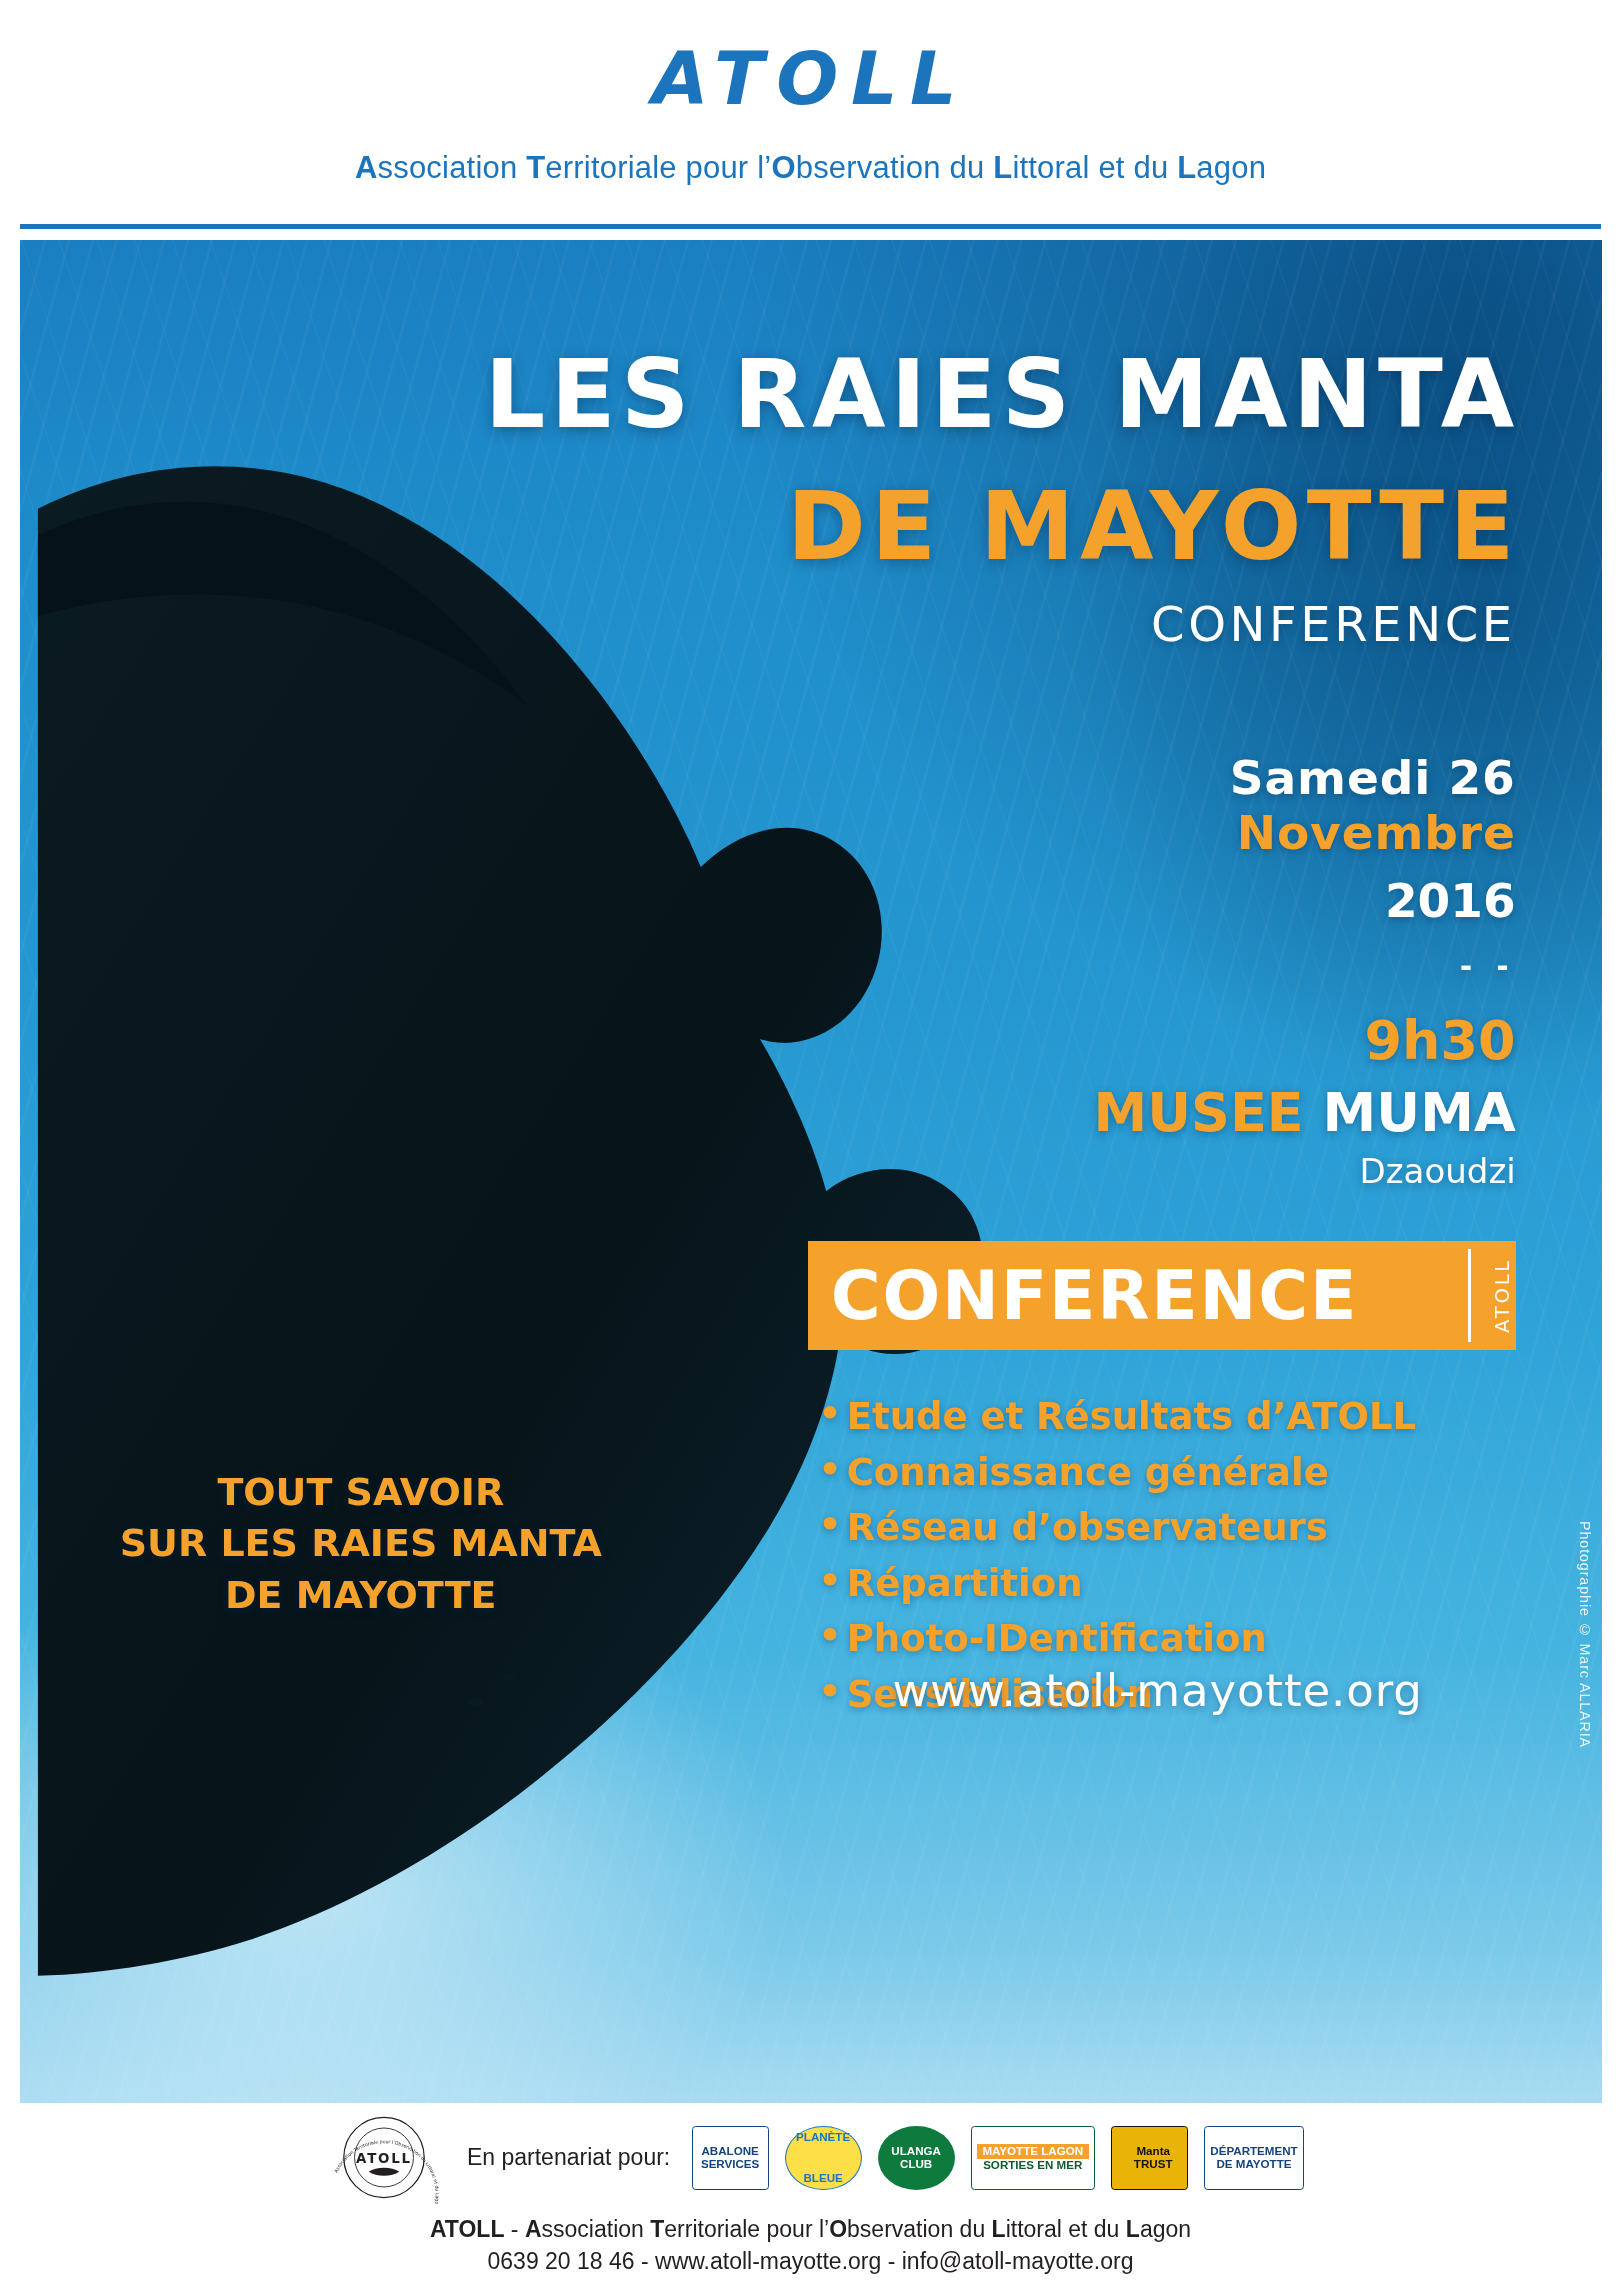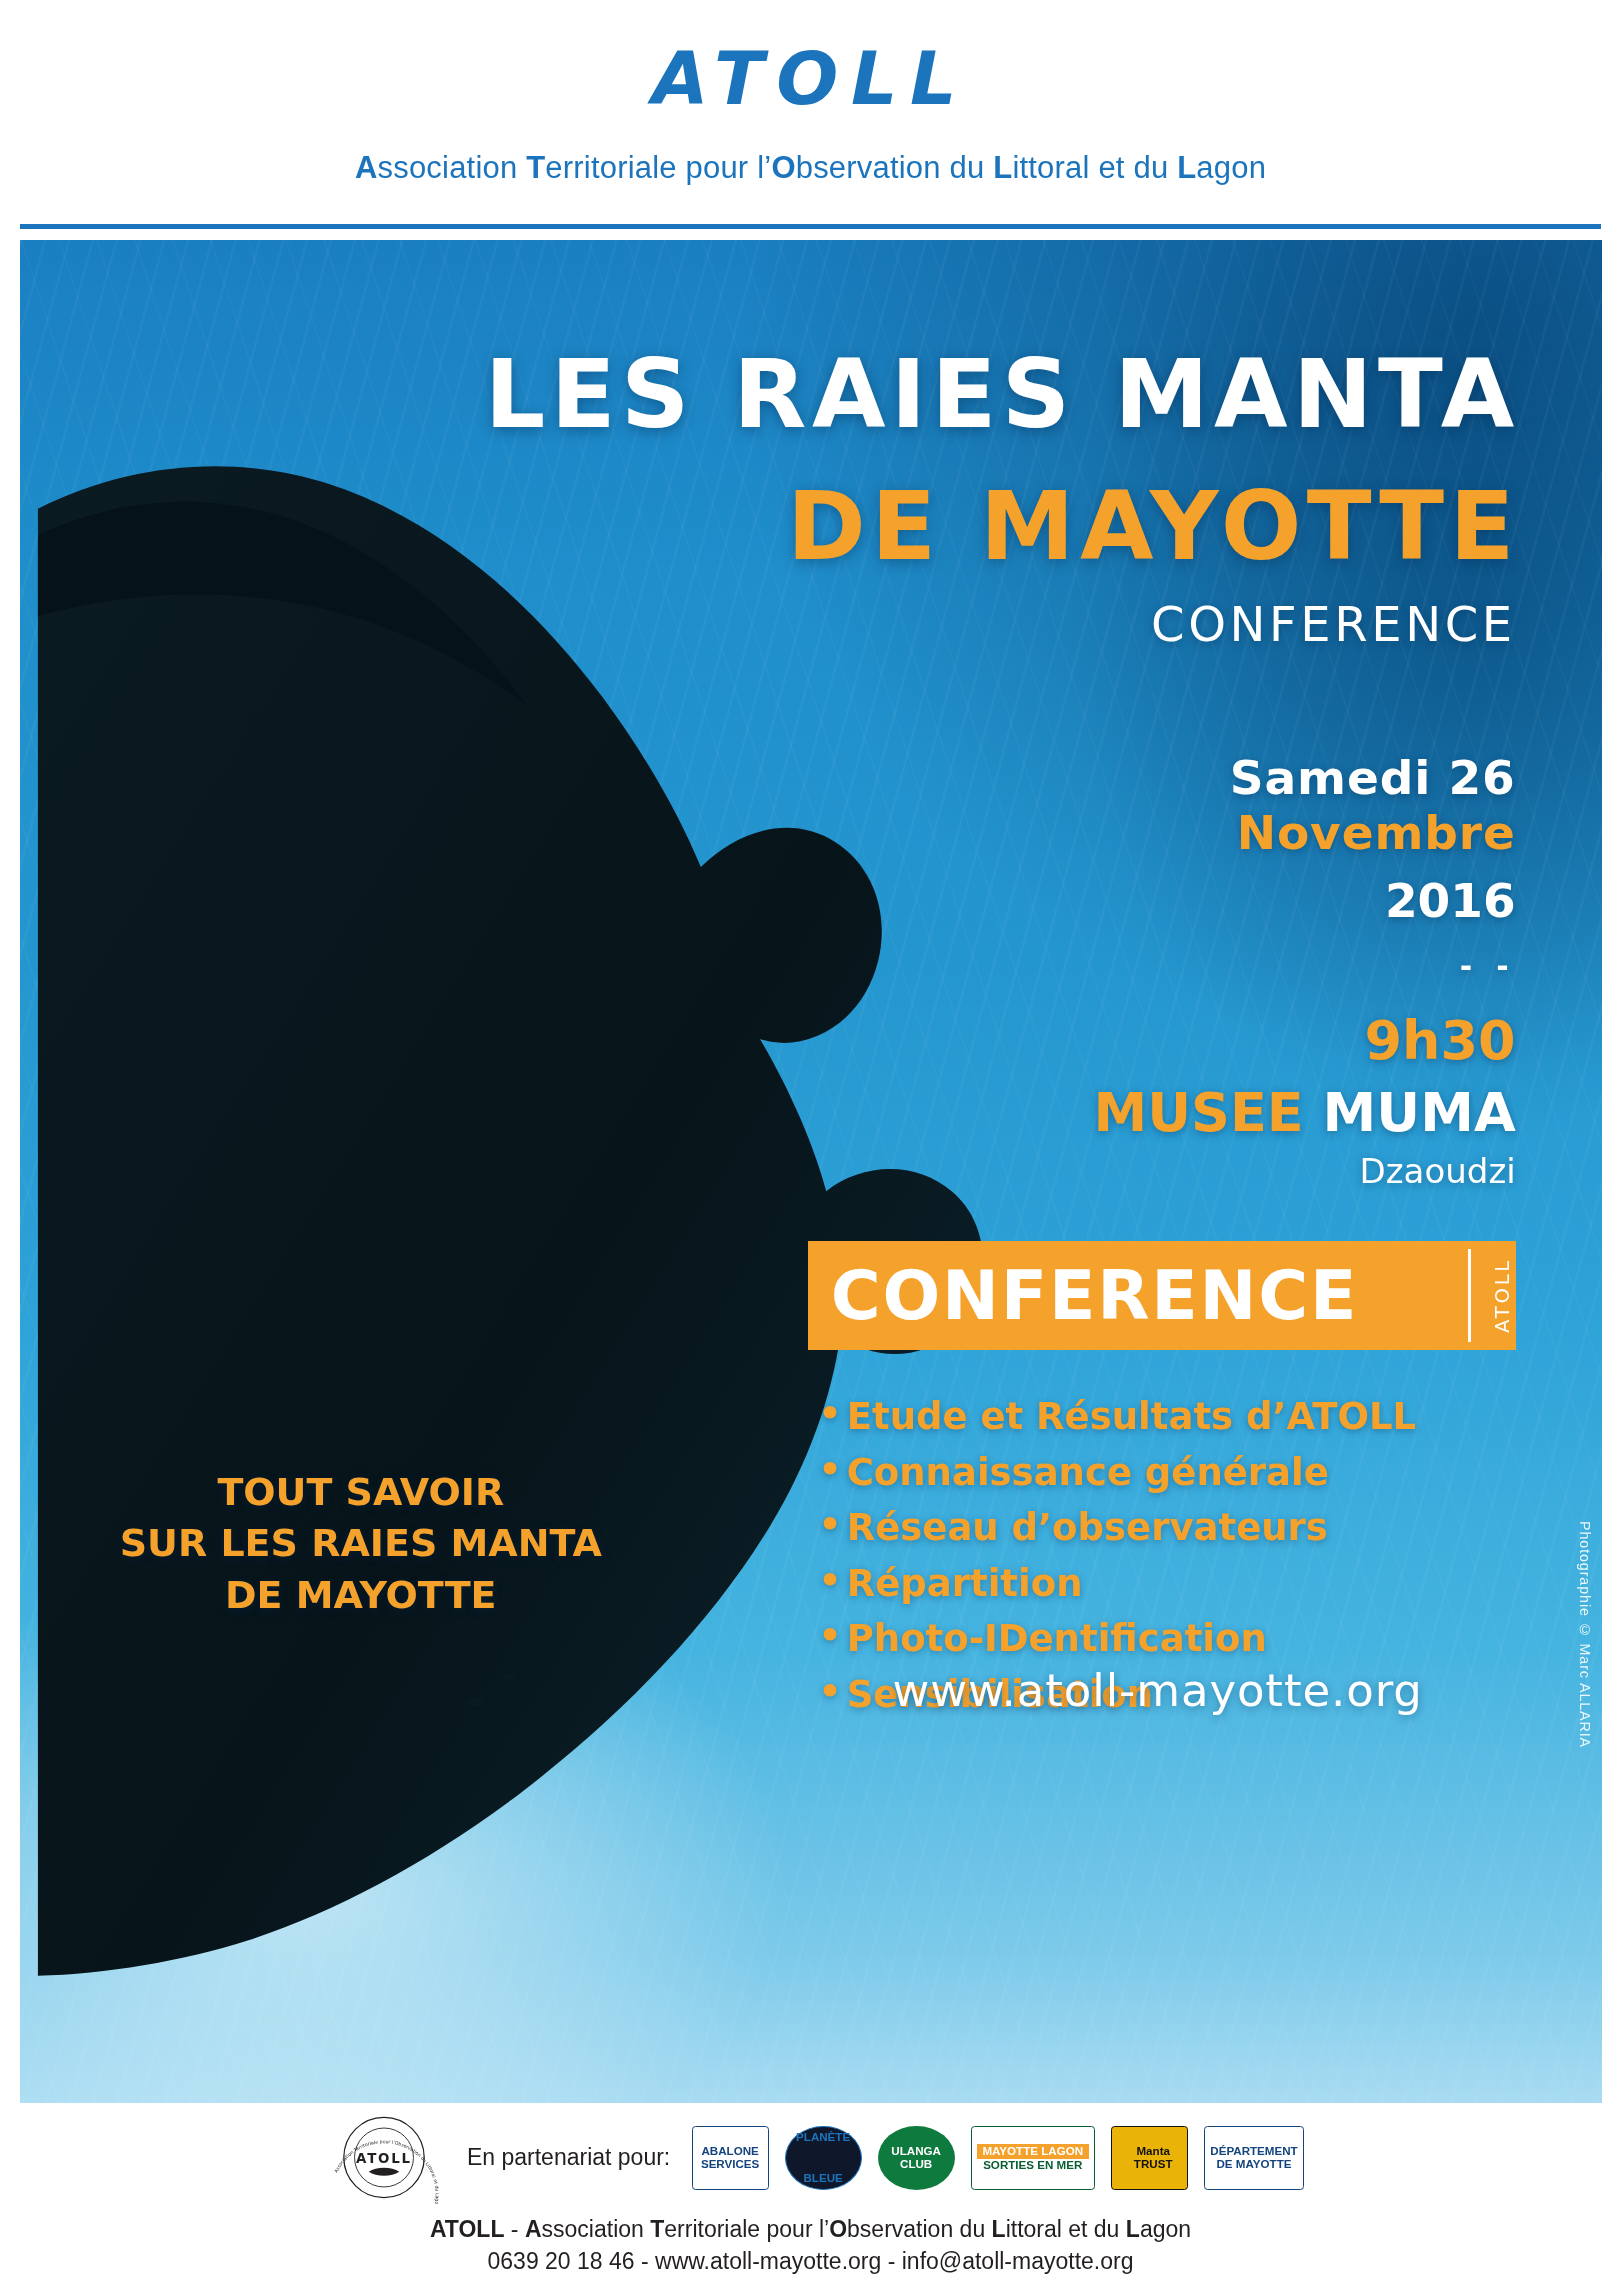--- a/index.html
+++ b/index.html
@@ -329,21 +329,21 @@
     align-items: center;
     justify-content: center;
     font-size: 11.6px;
     font-weight: bold;
     line-height: 1.1;
     text-align: center;
     padding: 2.7px 5.4px;
     color: #ffffff;
   }
   .logo-abalone { background:#ffffff; color:#14447d; border:1.8px solid #14447d; }
-  .logo-planete { background:#0f172a; color:#1c75bc; border:1.8px solid #1c75bc; border-radius:50%; width:70px;gap:28px; }
+  .logo-planete { background:#fde047; color:#1c75bc; border:1.8px solid #1c75bc; border-radius:50%; width:70px;gap:28px; }
   .logo-ulanga  { background:#0f7a3d; color:#ffffff; border-radius:50%; width:70px; }
   .logo-mayotte { background:#ffffff; color:#0b5c2e; border:1.8px solid #0b5c2e; }
   .logo-mayotte .ml-top { background:#f5a22d; color:#ffffff; padding:0.9px 5.4px; width:100%; }
   .logo-manta   { background:#eab308; color:#111111; border:1.8px solid #111111;padding-left:13px; }
   .logo-dept    { background:#ffffff; color:#14447d; border:1.8px solid #14447d; }
 
   .footer-line1 {
     position: absolute;
     left: 0; right: 0;
     top: 113px;

